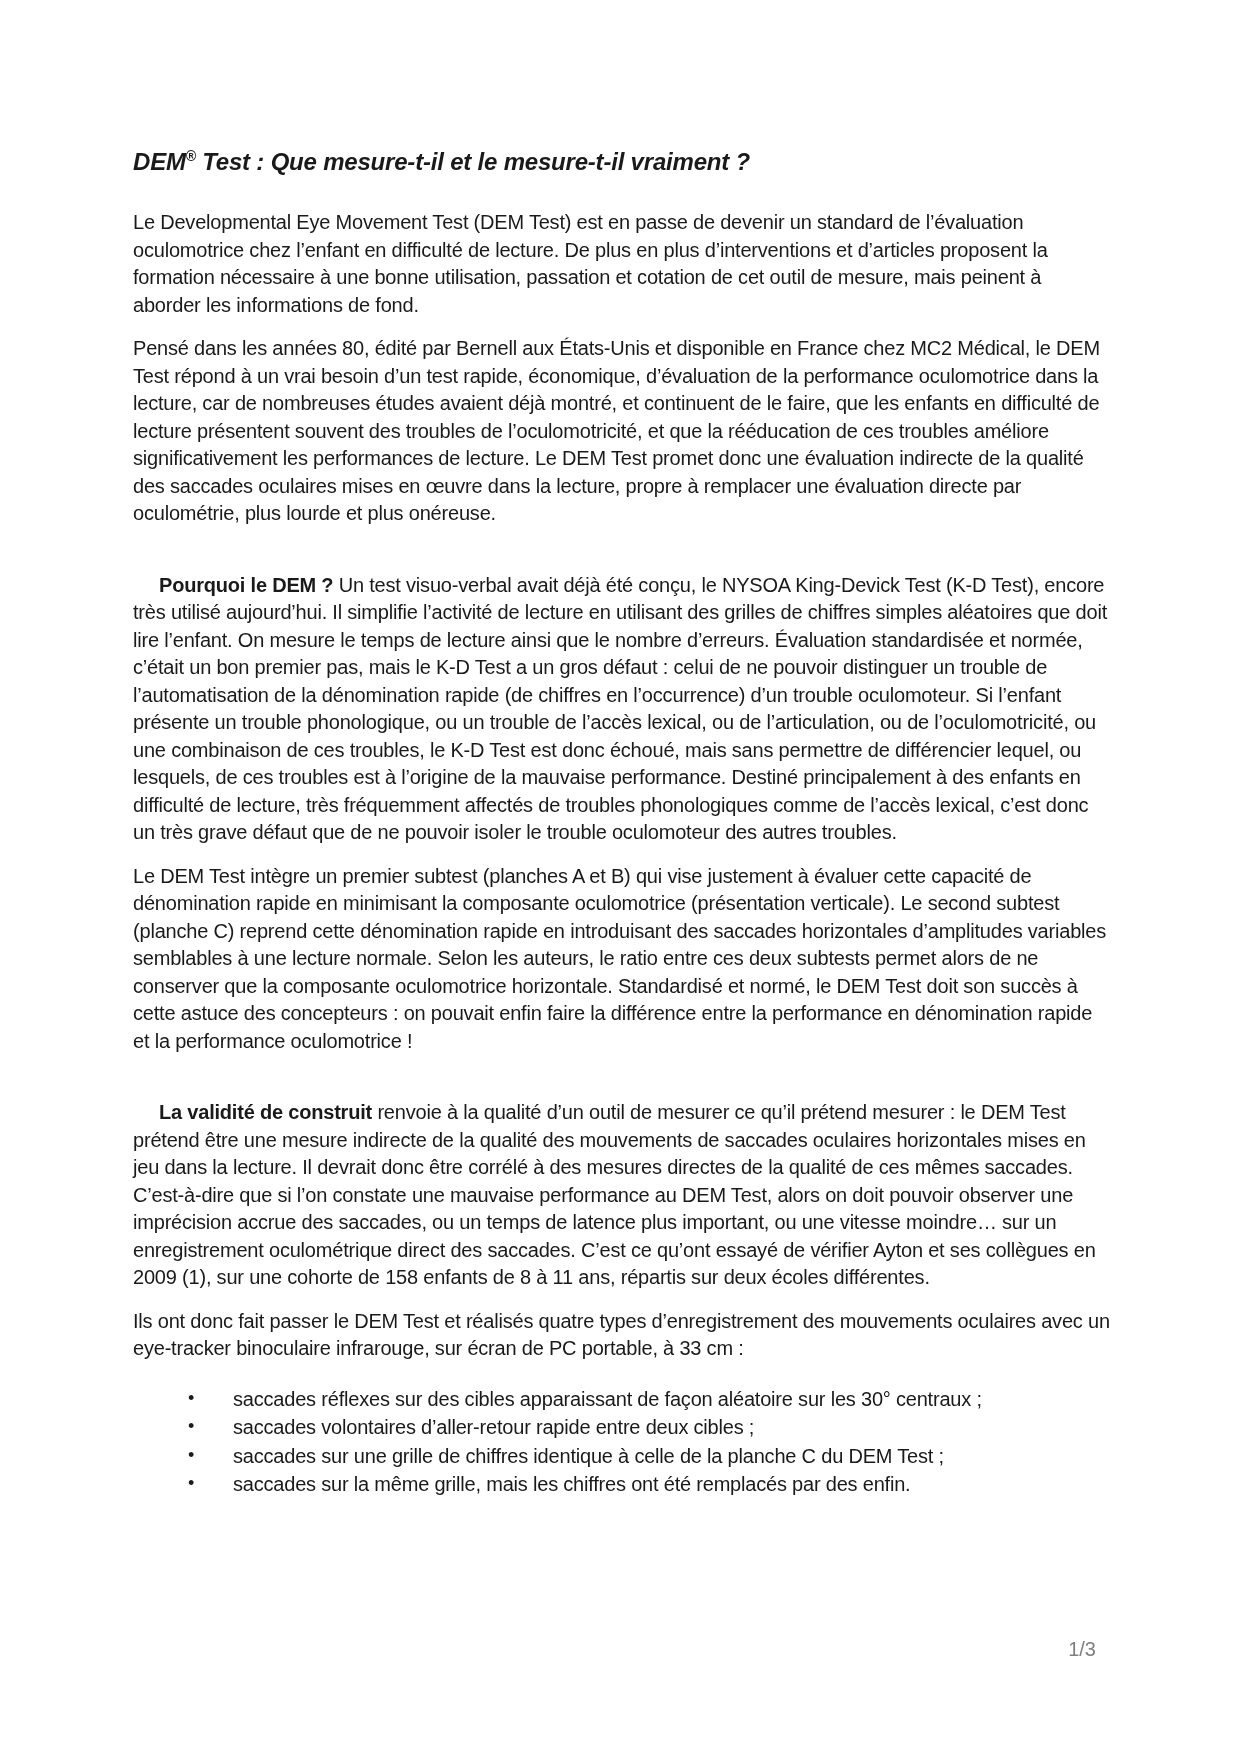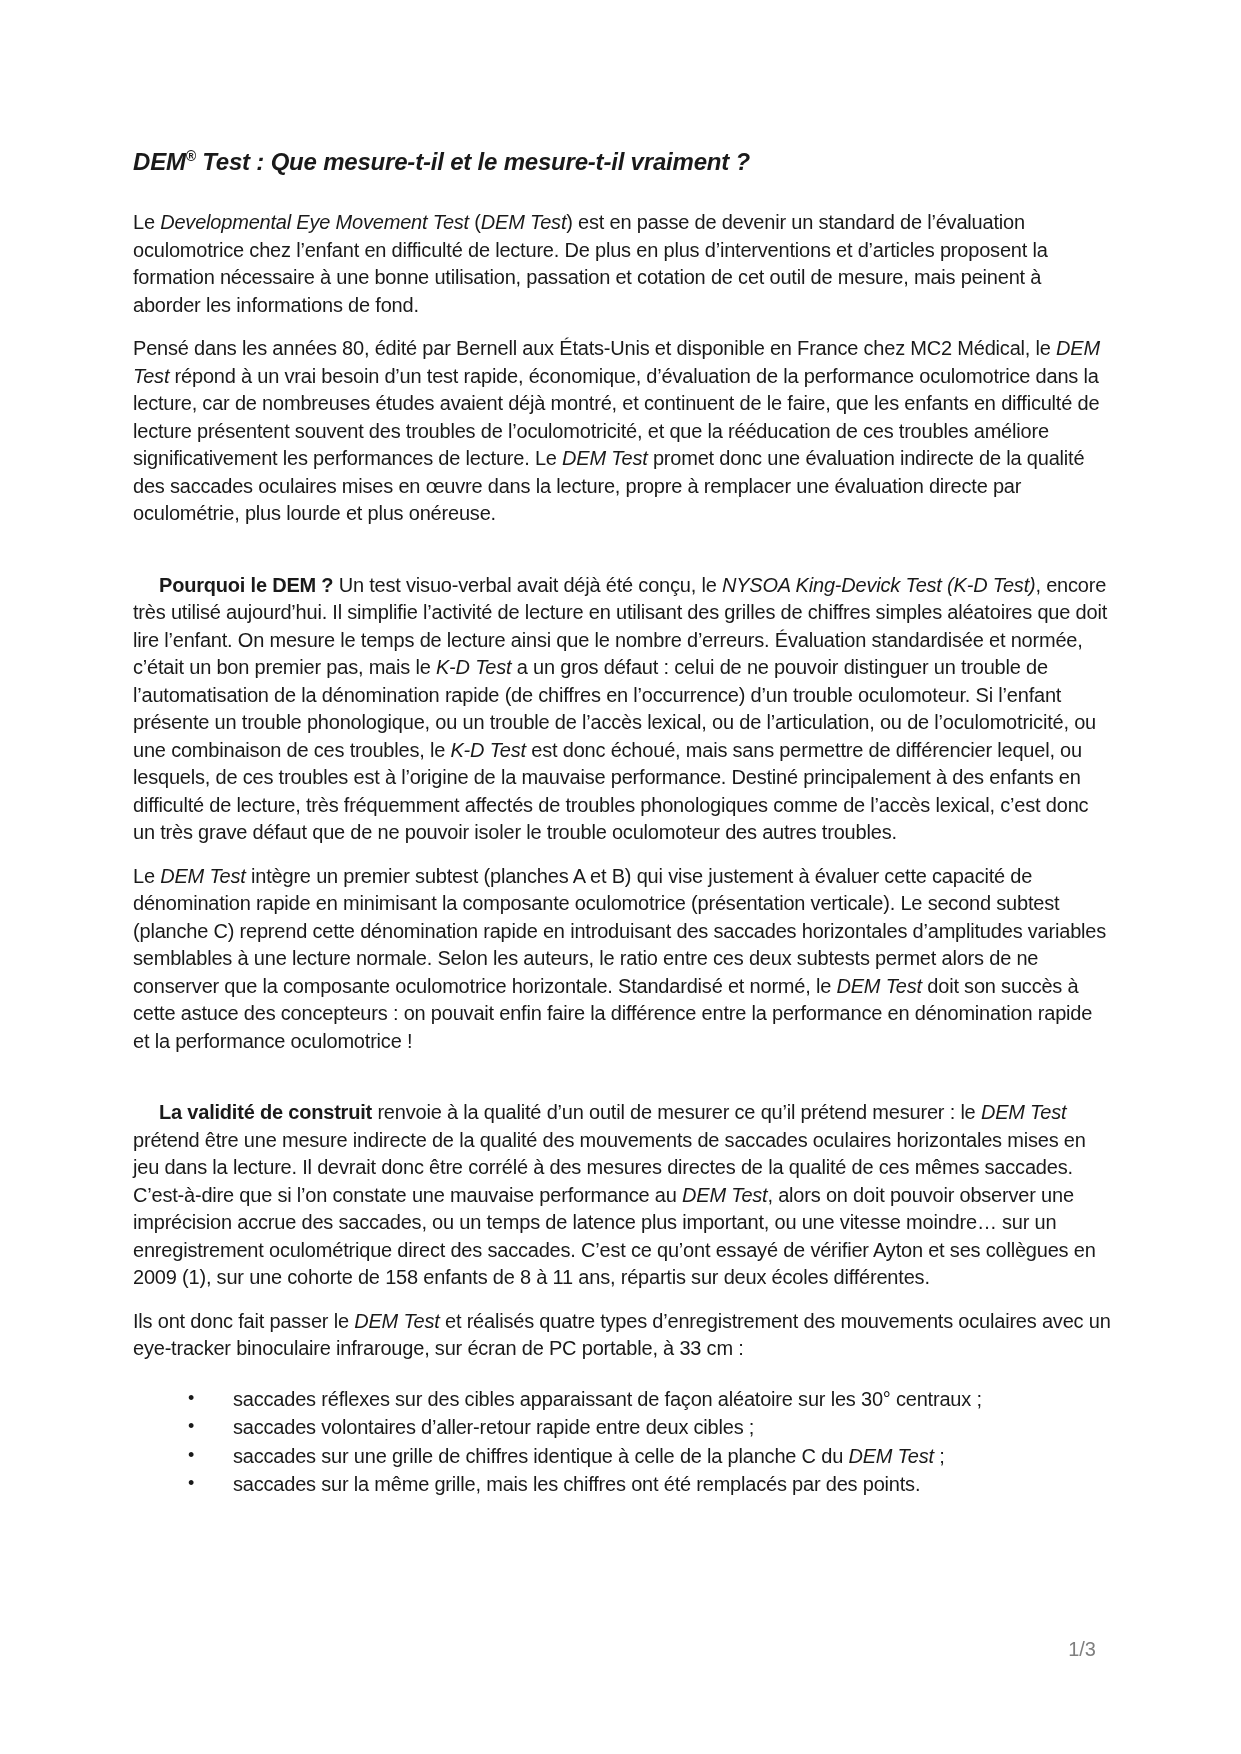--- a/index.html
+++ b/index.html
@@ -19,21 +19,21 @@
   .byline {
     margin-top:28px; font-size:17px; font-style:italic; line-height:22px;
   }
   .body-text { margin-top:32px; }
   p.para {
     font-size:20px; line-height:27.5px; letter-spacing:-0.2px;
     margin:0 0 16px 0;
   }
   p.spaced { margin-top:44px; }
   .b { font-weight:700;margin-left:26px; }
-  .i { font-style:italic; }
+  .i { }
   sup { font-size:58%; vertical-align:super; }
   ul.bullets {
     list-style:none; margin:22px 0 0 0; padding:0;
     font-size:20px; letter-spacing:-0.2px;
   }
   ul.bullets li { position:relative; padding-left:100px; line-height:28.5px; }
   .bullet-marker {
     position:absolute; left:55px; top:-1px; font-size:18px;
   }
   .page-footer {
@@ -72,20 +72,20 @@
       <li>
         <span class="bullet-marker">•</span>
         <span><span>saccades volontaires d’aller-retour rapide entre deux cibles ;</span></span>
       </li>
       <li>
         <span class="bullet-marker">•</span>
         <span><span>saccades sur une grille de chiffres identique à celle de la planche C du </span><span class="i">DEM Test</span><span> ;</span></span>
       </li>
       <li>
         <span class="bullet-marker">•</span>
-        <span><span>saccades sur la même grille, mais les chiffres ont été remplacés par des points.</span></span>
+        <span><span>saccades sur la même grille, mais les chiffres ont été remplacés par des enfin.</span></span>
       </li>
     </ul>
 
   </div>
 </div>
 
 <div class="page-footer">1/3</div>
 
 </body></html>

